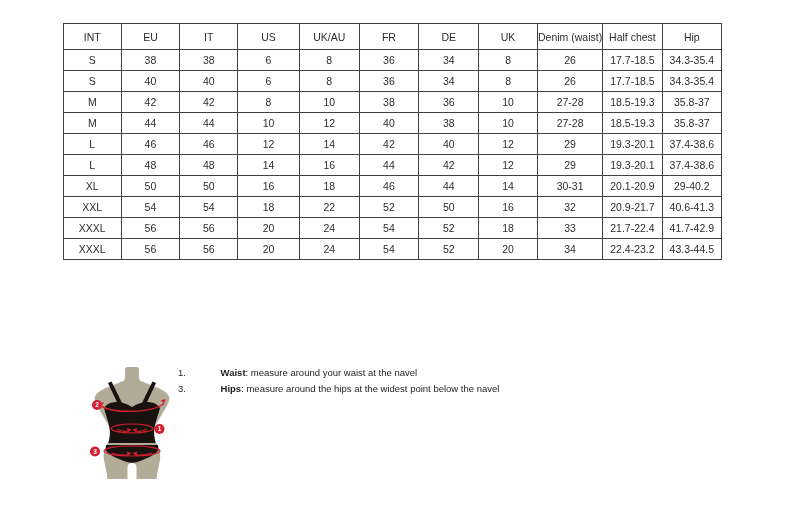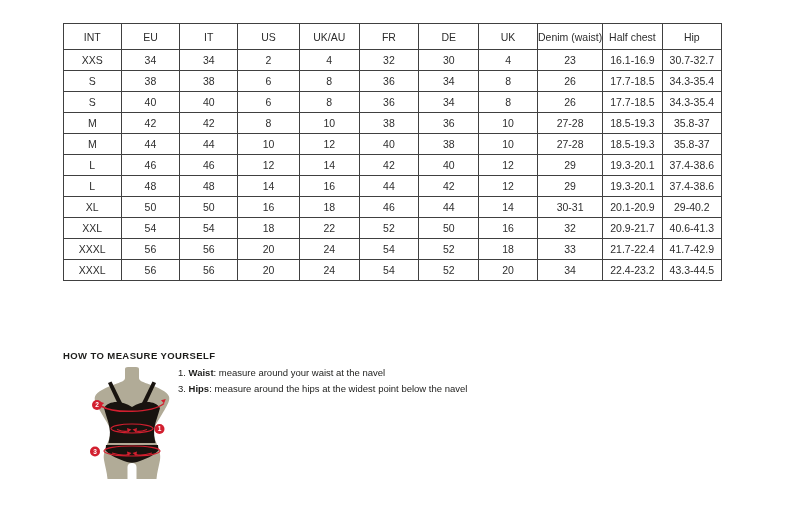--- a/index.html
+++ b/index.html
@@ -73,21 +73,21 @@
     top: 367px;
     list-style: none;
     font-size: 9.5px;
     color: #1d1d1b;
   }
   .steps li {
     height: 15.5px;
     line-height: 12px;
     white-space: nowrap;
   }
-  .steps .step-term { font-weight: 700; }
+  .steps .step-term { font-weight: 700; margin-left: 32px; }
 </style>
 </head>
 <body>
 
 <div class="page">
 
   <table class="size-table">
     <colgroup>
       <col class="c0">
         <col class="c1">
@@ -111,33 +111,20 @@
           <th>FR</th>
           <th>DE</th>
           <th>UK</th>
           <th>Denim (waist)</th>
           <th>Half chest</th>
           <th>Hip</th>
         </tr>
     </thead>
     <tbody>
         <tr>
-          <td>XXS</td>
-          <td>34</td>
-          <td>34</td>
-          <td>2</td>
-          <td>4</td>
-          <td>32</td>
-          <td>30</td>
-          <td>4</td>
-          <td>23</td>
-          <td>16.1-16.9</td>
-          <td>30.7-32.7</td>
-        </tr>
-        <tr>
           <td>S</td>
           <td>38</td>
           <td>38</td>
           <td>6</td>
           <td>8</td>
           <td>36</td>
           <td>34</td>
           <td>8</td>
           <td>26</td>
           <td>17.7-18.5</td>
@@ -256,21 +243,20 @@
           <td>54</td>
           <td>52</td>
           <td>20</td>
           <td>34</td>
           <td>22.4-23.2</td>
           <td>43.3-44.5</td>
         </tr>
       </tbody>
   </table>
 
-  <div class="measure-title">HOW TO MEASURE YOURSELF</div>
 
   <div class="figure-wrap">
     <svg viewBox="0 0 112 118" width="112" height="118">
 
       <path fill="#b1ab97" d="
         M50,3 Q50,1 53,1 L61,1 Q64,1 64,3 L64,12
         C64,14.5 67.5,16 72,17.5
         C83,21.5 92.5,25.5 94,30.5
         C95.2,34.5 92.5,38.5 89.5,44
         C85,52 81,57 79.5,62

